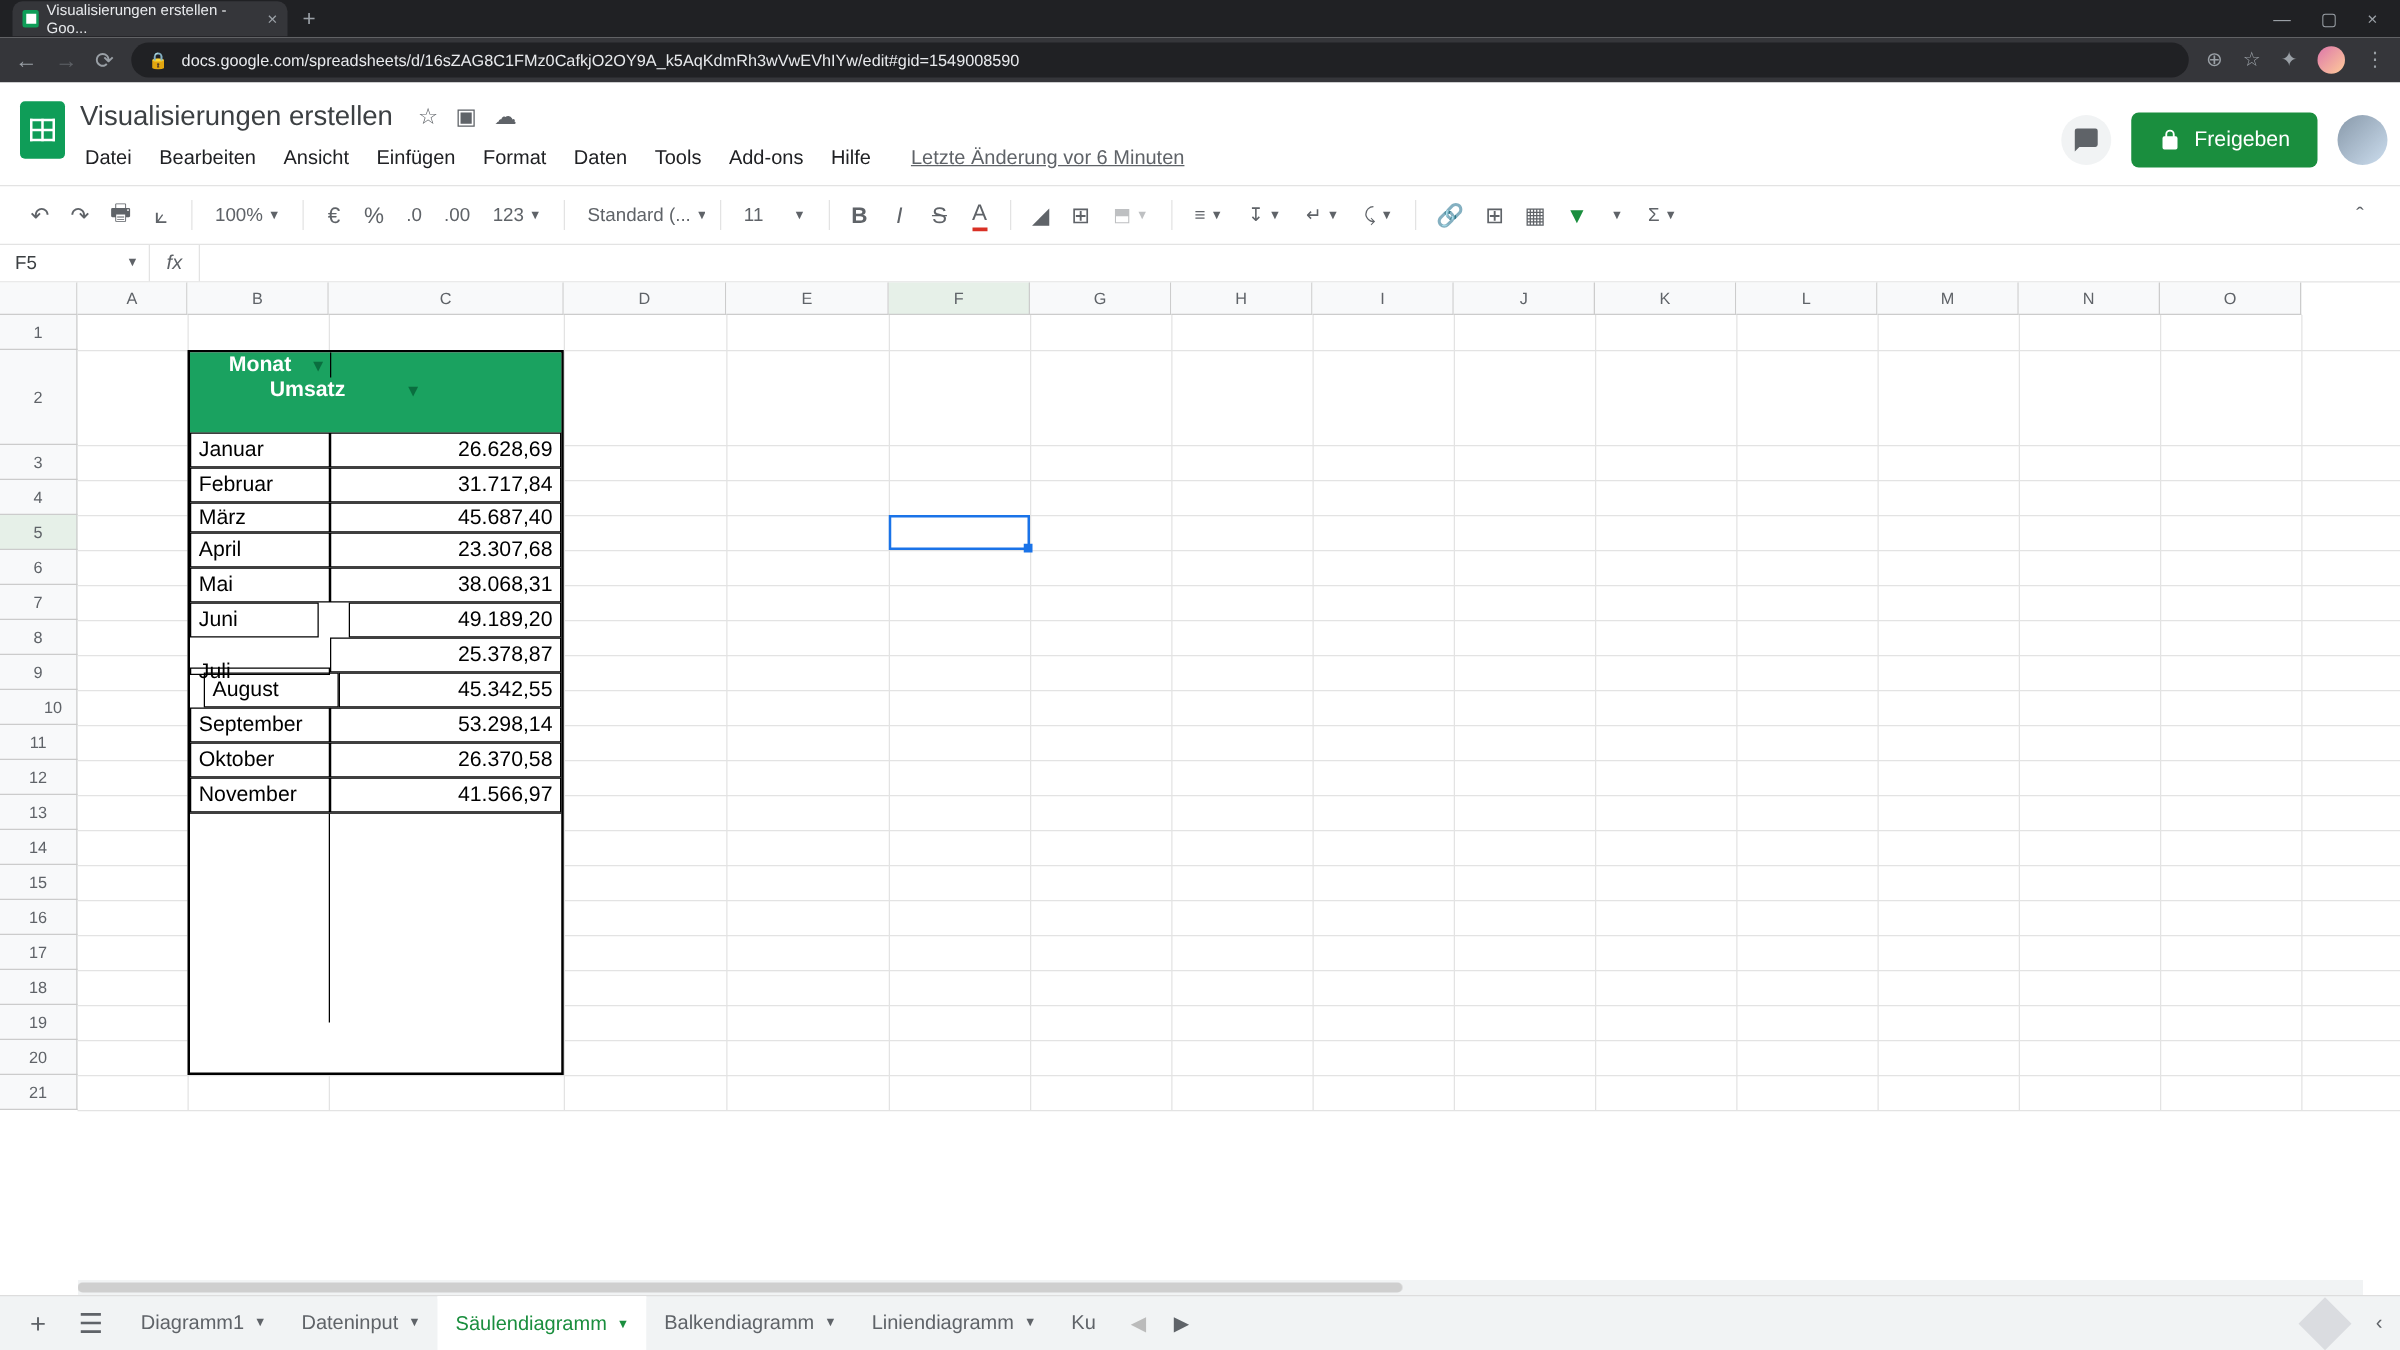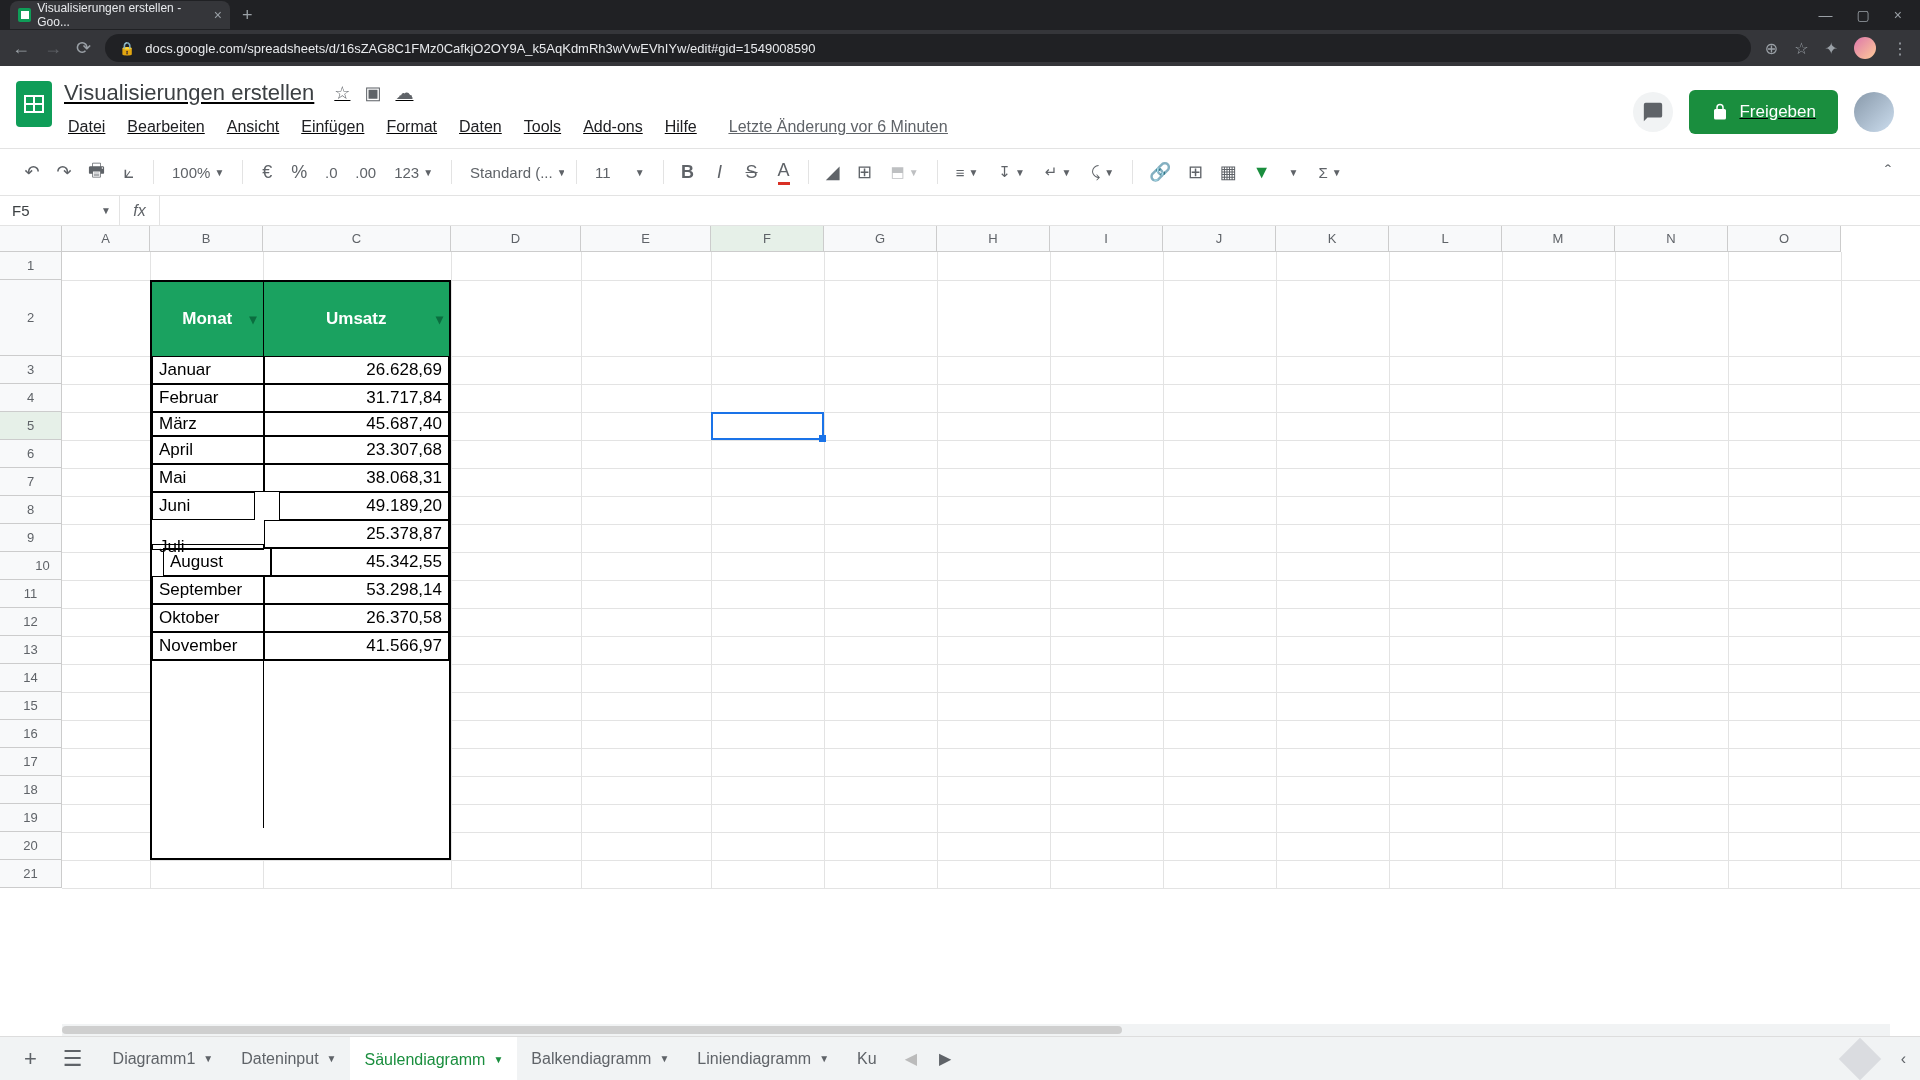--- a/index.html
+++ b/index.html
@@ -15,21 +15,21 @@
 .win-controls { margin-left: auto; display: flex; gap: 24px; padding-right: 18px; color: #9aa0a6; font-size: 14px; }
 
 .chrome-bar { background: #35363a; height: 36px; display: flex; align-items: center; padding: 0 12px; gap: 14px; color: #9aa0a6; }
 .nav-arrow { font-size: 18px; cursor: pointer; }
 .addrbar { flex: 1; background: #202124; border-radius: 18px; height: 28px; display: flex; align-items: center; padding: 0 14px; color: #e8eaed; font-size: 13px; gap: 10px; }
 .chrome-icons { display: flex; gap: 16px; align-items: center; }
 .chrome-avatar { width: 22px; height: 22px; border-radius: 50%; background: linear-gradient(135deg,#d7a,#fc9); }
 
 
 .app { background: #fff; }
-.app-header { display: flex; align-items: flex-start; padding: 8px 26px 0 10px; text-decoration: underline; }
+.app-header { display: flex; align-items: flex-start; padding: 8px 10px 0 10px; }
 .app-logo { width: 48px; height: 60px; display: flex; align-items: center; justify-content: center; }
 .sheets-logo { width: 36px; height: 46px; background: #0f9d58; border-radius: 4px; position: relative; }
 .sheets-logo::after { content: ""; position: absolute; left: 8px; top: 14px; width: 20px; height: 18px; background: linear-gradient(#fff,#fff) 0 0/100% 2px no-repeat, linear-gradient(#fff,#fff) 0 8px/100% 2px no-repeat, linear-gradient(#fff,#fff) 0 16px/100% 2px no-repeat, linear-gradient(#fff,#fff) 0 0/2px 100% no-repeat, linear-gradient(#fff,#fff) 9px 0/2px 100% no-repeat, linear-gradient(#fff,#fff) 18px 0/2px 100% no-repeat; }
 .title-block { flex: 1; }
 .title-row { display: flex; align-items: center; gap: 14px; padding-top: 4px; }
 .doc-title { font-size: 22px; color: #3c4043; padding: 2px 6px; }
 .title-icon { color: #5f6368; font-size: 18px; cursor: pointer; }
 .menu-row { display: flex; align-items: center; gap: 2px; padding-top: 4px; }
 .menu-item { font-size: 16px; color: #202124; padding: 6px 10px; cursor: pointer; }
 .menu-item.link { color: #5f6368; text-decoration: underline; margin-left: 10px; }
@@ -314,21 +314,21 @@
         <div class="gridline-h" style="top: 412px;"></div>
         <div class="gridline-h" style="top: 440px;"></div>
         <div class="gridline-h" style="top: 468px;"></div>
         <div class="gridline-h" style="top: 496px;"></div>
         <div class="gridline-h" style="top: 524px;"></div>
         <div class="gridline-h" style="top: 552px;"></div>
         <div class="gridline-h" style="top: 580px;"></div>
         <div class="gridline-h" style="top: 608px;"></div>
         <div class="gridline-h" style="top: 636px;"></div>
         <div class="data-table" style="left: 88px; top: 28px; width: 301px; height: 580px;">
-          <div class="dt-head" style="height: 74px;">
+          <div class="dt-head" style="height: 64px; flex-direction: column;">
             <div class="dt-head-cell" style="width: 113px; border-right: 1px solid rgb(0, 0, 0);">Monat<span class="dt-filter">▾</span></div>
             <div class="dt-head-cell" style="width: 188px;">Umsatz<span class="dt-filter">▾</span></div>
           </div>
           <div class="dt-row" style="height: 28px;">
             <div class="dt-cell" style="width: 113px;">Januar</div>
             <div class="dt-cell num" style="width: 188px;">26.628,69</div>
           </div>
           <div class="dt-row" style="height: 28px;">
             <div class="dt-cell" style="width: 113px;">Februar</div>
             <div class="dt-cell num" style="width: 188px;">31.717,84</div>

